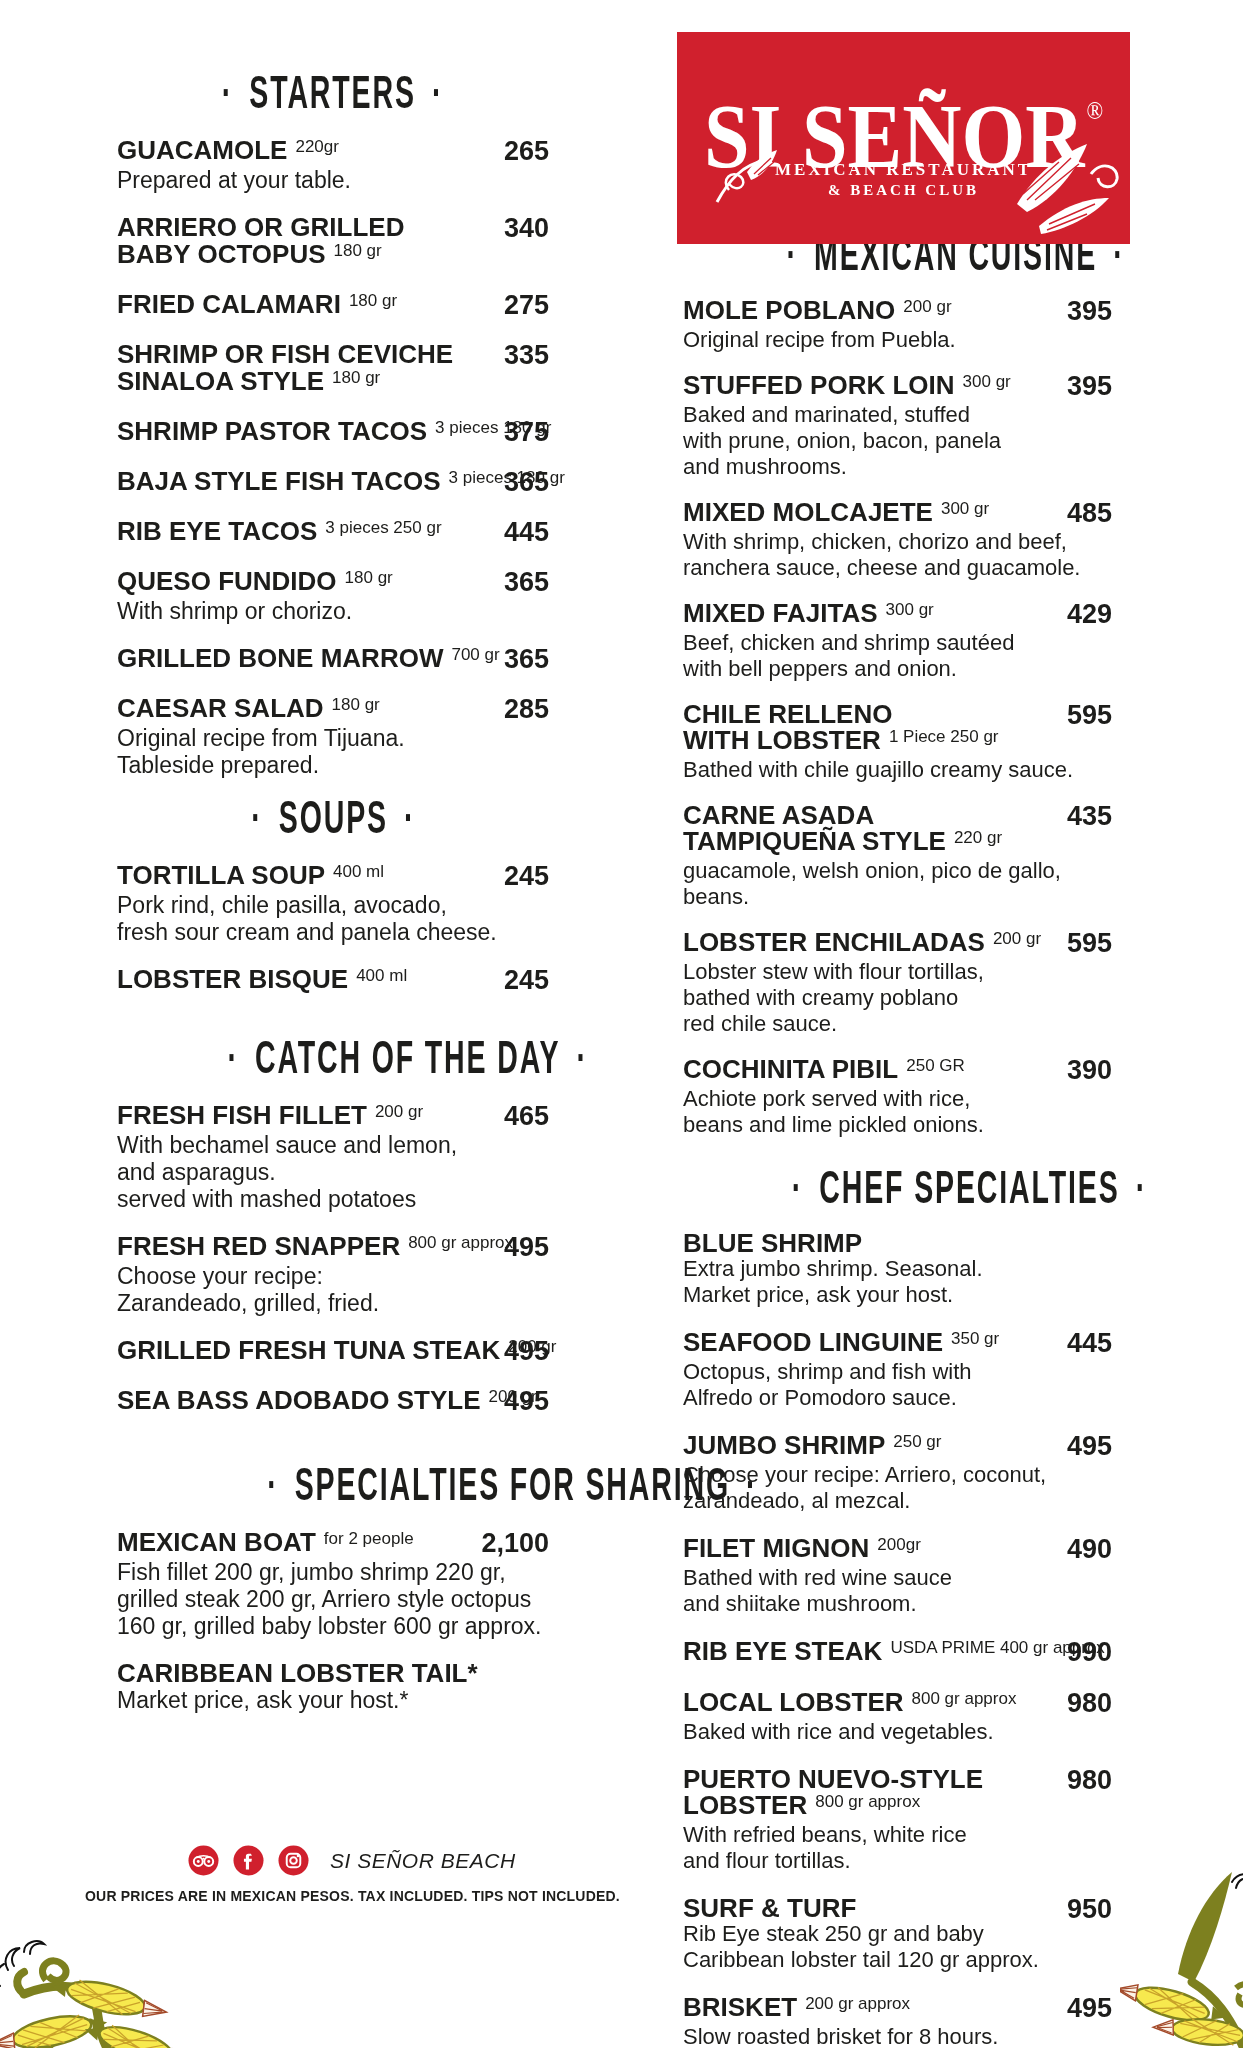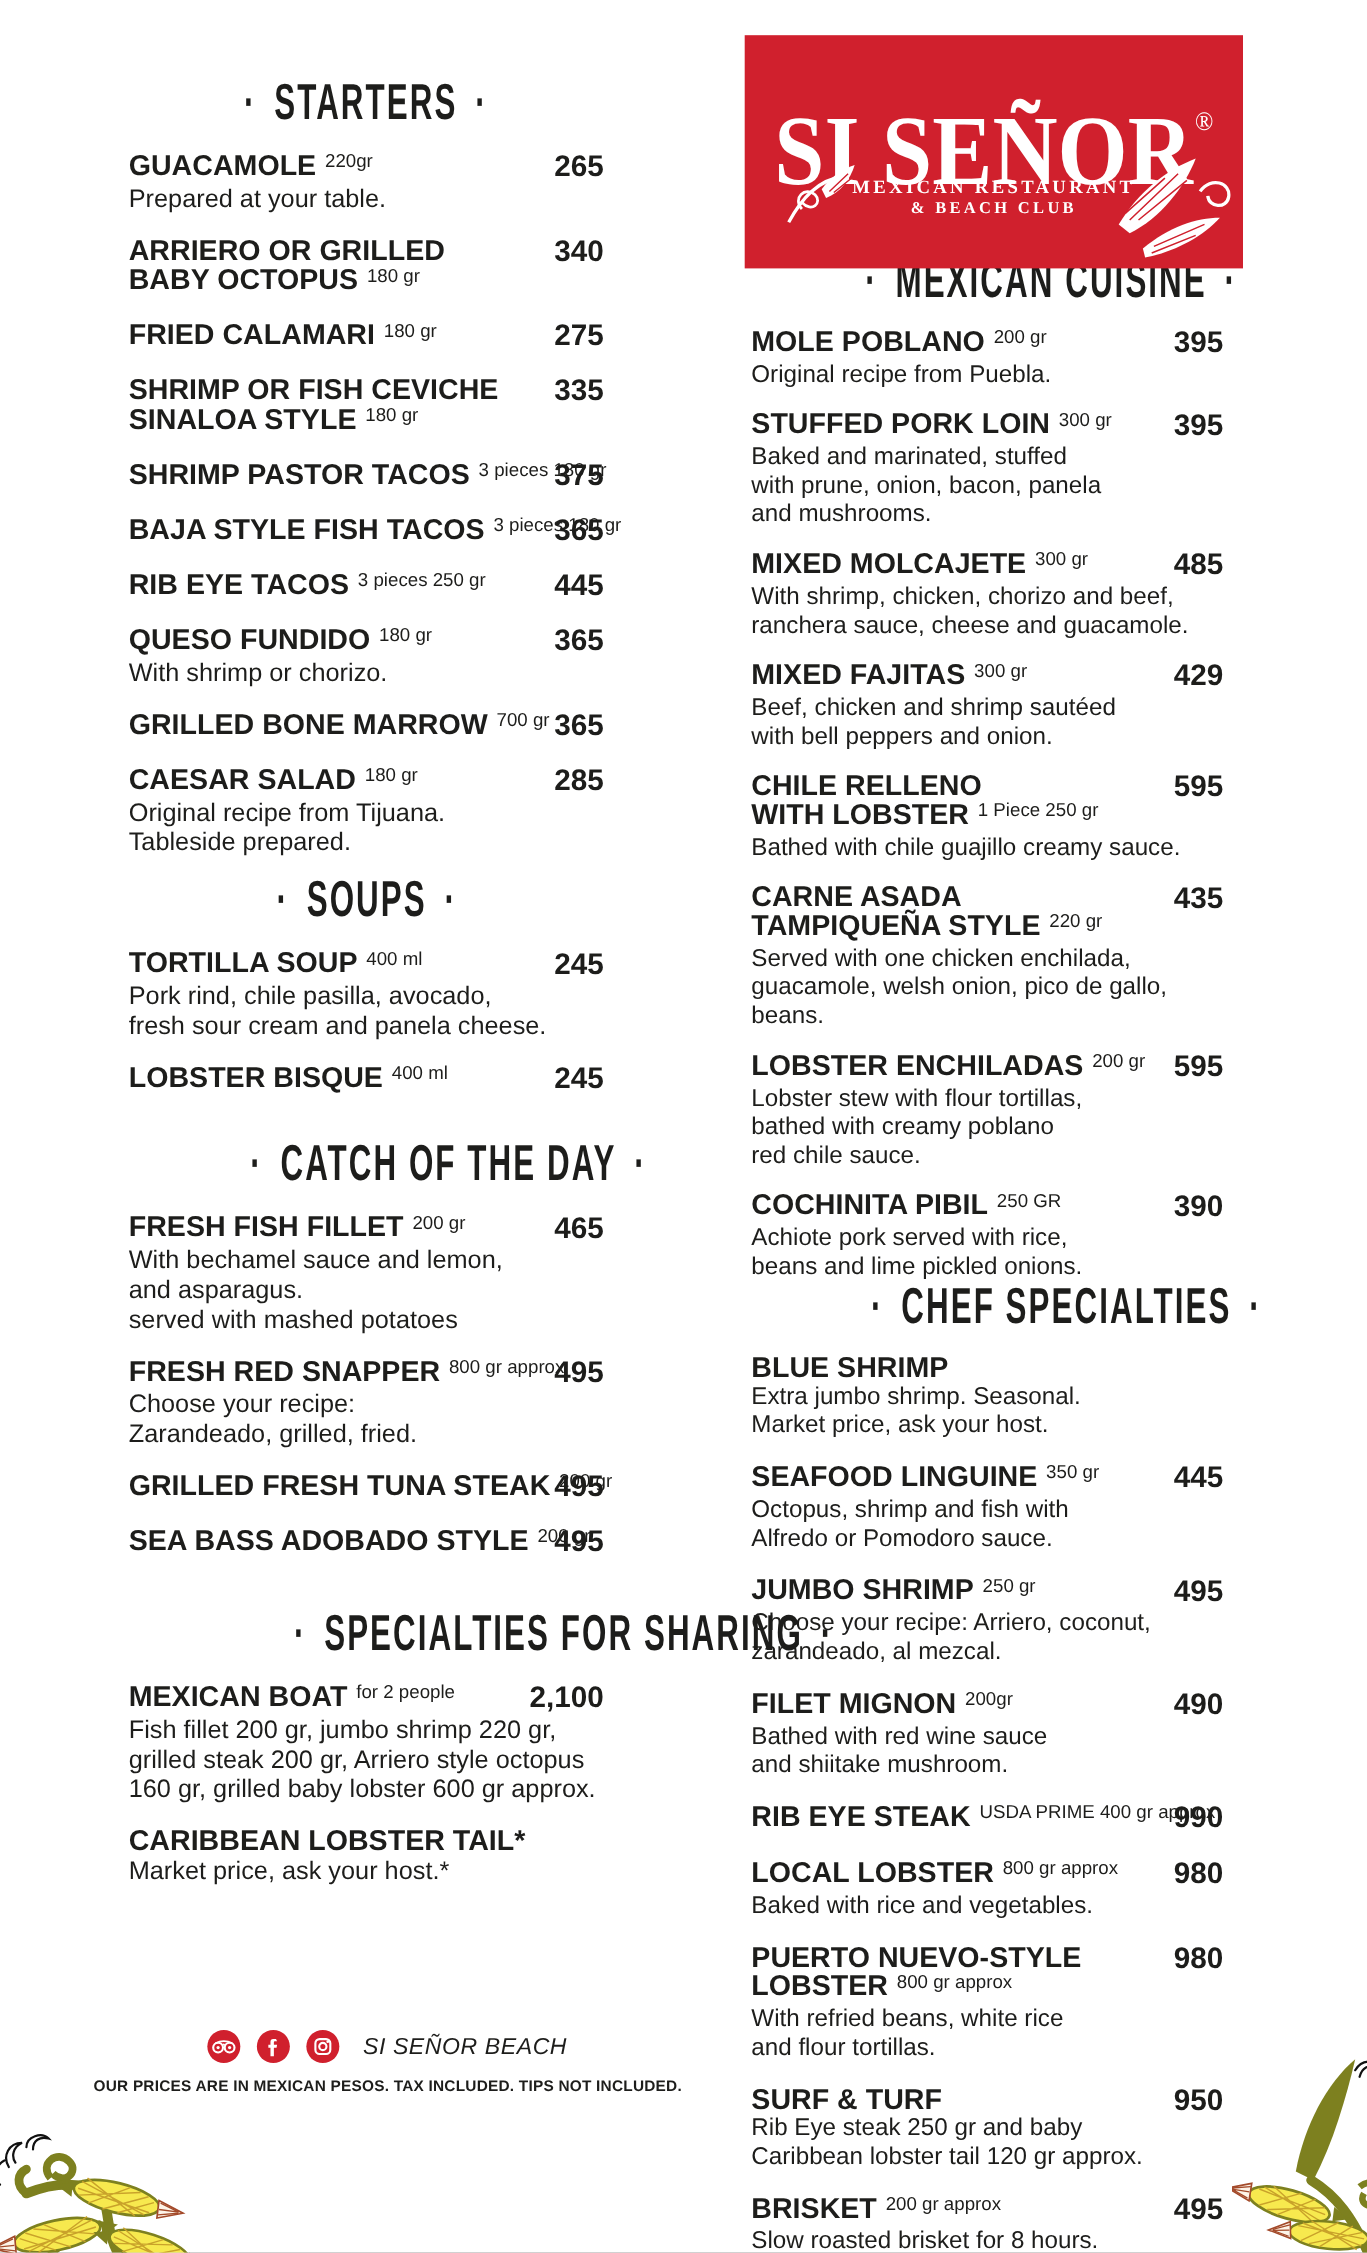--- a/index.html
+++ b/index.html
@@ -194,21 +194,20 @@
         <div class="item">
           <div class="name"><span>CHILE RELLENO</span></div>
           <div class="name"><span>WITH LOBSTER</span><span class="sup">1 Piece 250 gr</span></div>
           <div class="price">595</div>
           <div class="desc">Bathed with chile guajillo creamy sauce.</div>
         </div>
         <div class="item">
           <div class="name"><span>CARNE ASADA</span></div>
           <div class="name"><span>TAMPIQUEÑA STYLE</span><span class="sup">220 gr</span></div>
           <div class="price">435</div>
-          <div class="desc">Served with one chicken enchilada,</div>
           <div class="desc">guacamole, welsh onion, pico de gallo,</div>
           <div class="desc">beans.</div>
         </div>
         <div class="item">
           <div class="name"><span>LOBSTER ENCHILADAS</span><span class="sup">200 gr</span></div>
           <div class="price">595</div>
           <div class="desc">Lobster stew with flour tortillas,</div>
           <div class="desc">bathed with creamy poblano</div>
           <div class="desc">red chile sauce.</div>
         </div>

